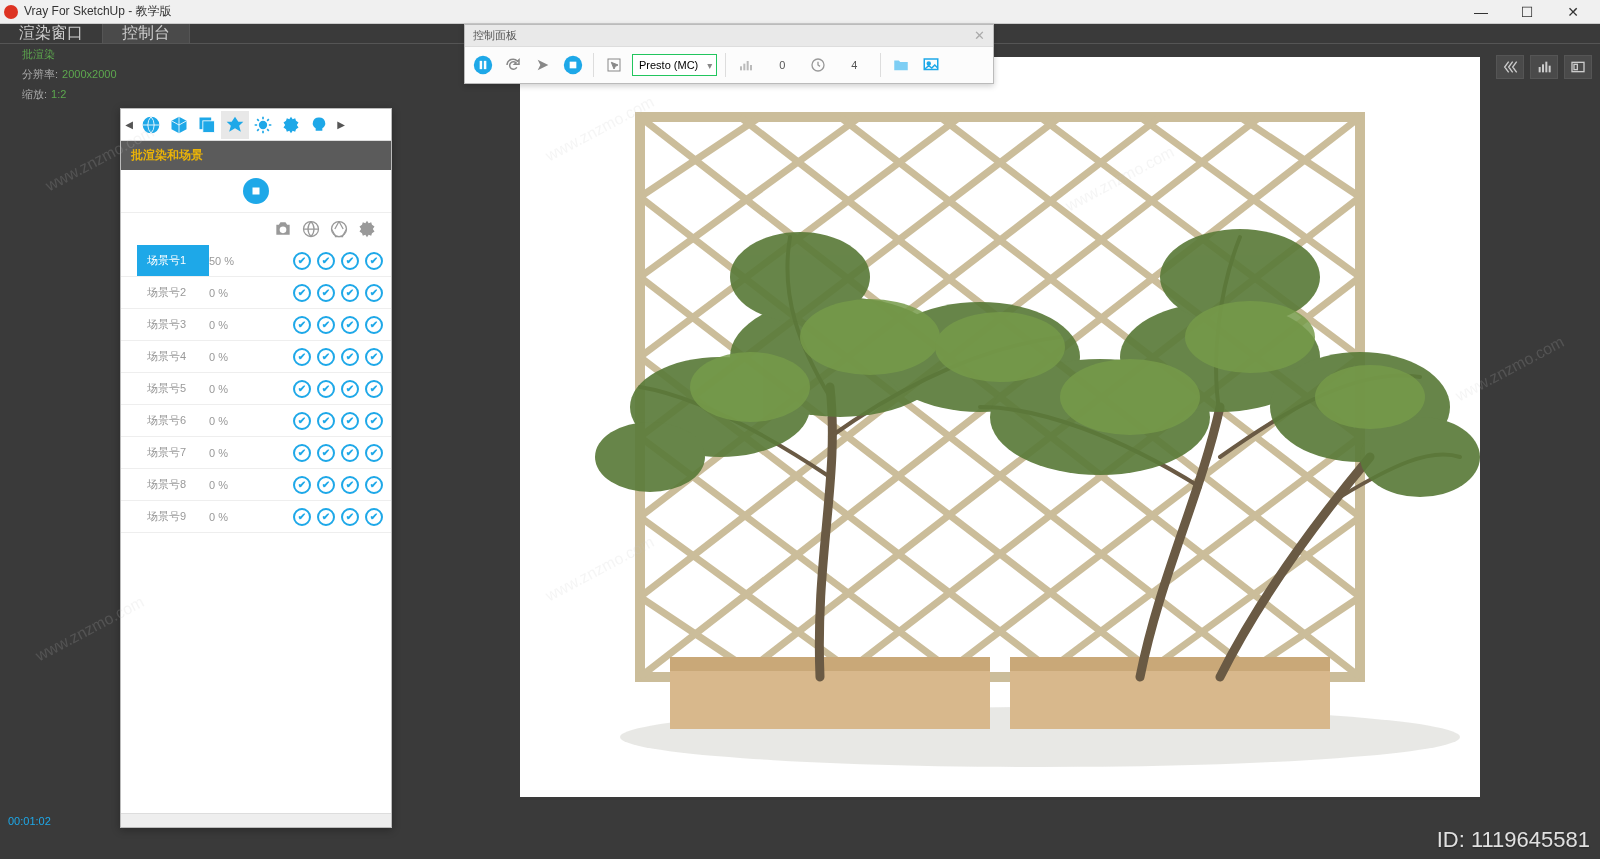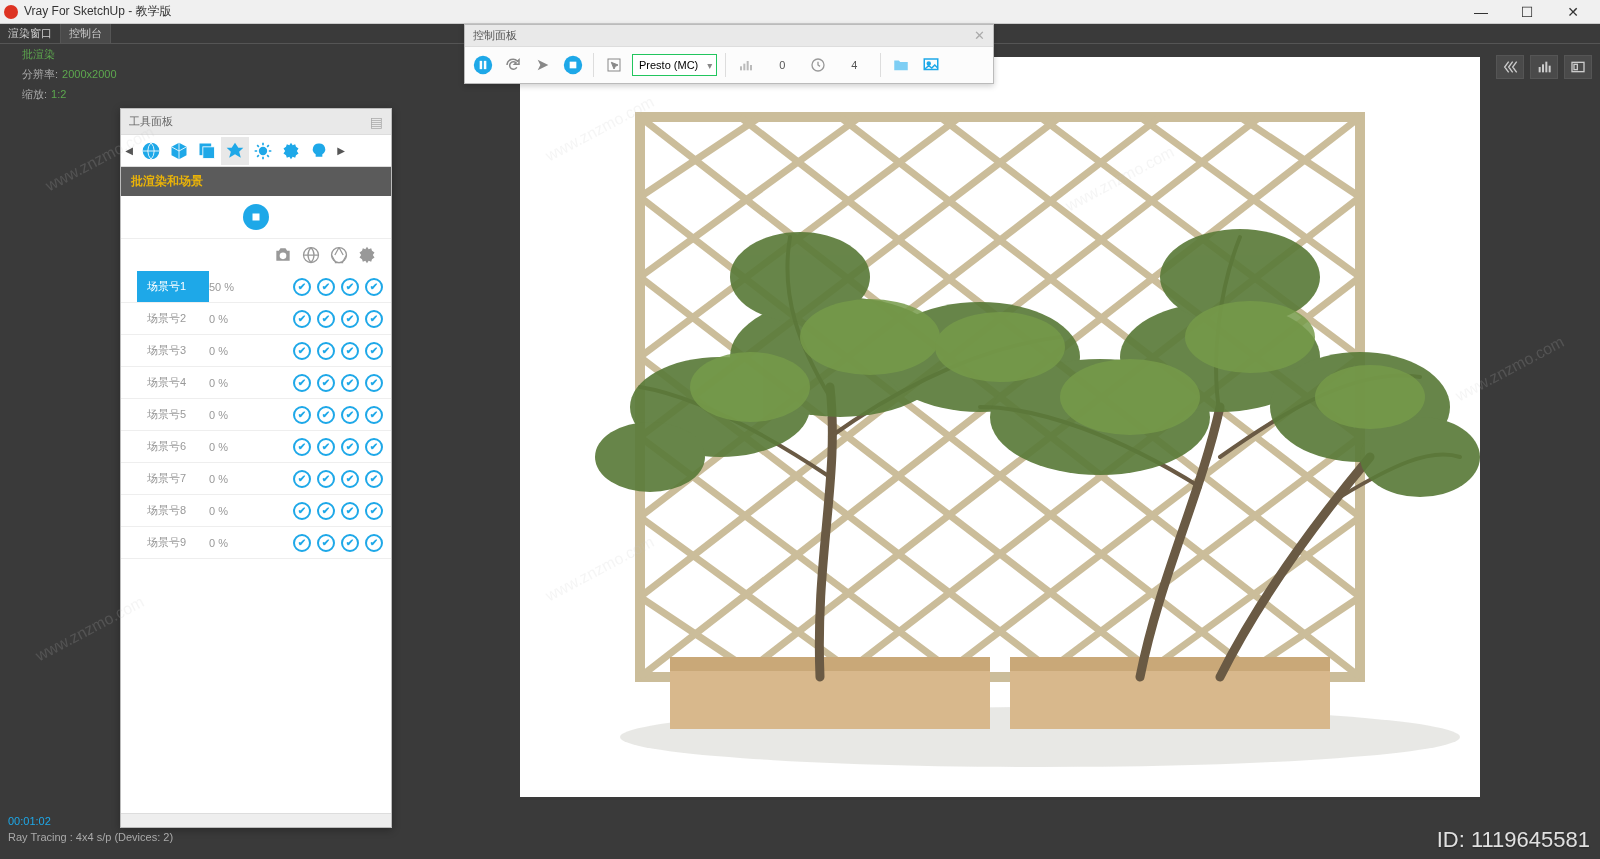--- a/index.html
+++ b/index.html
@@ -5,21 +5,21 @@
 * { margin: 0; padding: 0; box-sizing: border-box; font-family: "Microsoft YaHei", Arial, sans-serif; }
 body { width: 1600px; height: 859px; background: #3a3a3a; overflow: hidden; position: relative; }
 
 .titlebar { height: 24px; background: #f0f0f0; display: flex; align-items: center; padding: 0 4px; border-bottom: 1px solid #ccc; }
 .titlebar-icon { width: 14px; height: 14px; background: #d32; border-radius: 50%; margin-right: 6px; }
 .titlebar-text { font-size: 12px; color: #333; flex: 1; }
 .titlebar-btns { display: flex; gap: 0; }
 .titlebar-btn { width: 46px; height: 24px; display: flex; align-items: center; justify-content: center; font-size: 14px; color: #333; cursor: pointer; }
 
 .menubar { height: 20px; background: #3a3a3a; display: flex; align-items: stretch; border-bottom: 1px solid #555; }
-.menu-tab { padding: 2px 8px; font-size: 11px; color: #ccc; background: #4a4a4a; border-right: 1px solid #555; display: flex; align-items: center; cursor: pointer; }
+.menu-tab { padding: 2px 19px; font-size: 16px; color: #ccc; background: #4a4a4a; border-right: 1px solid #555; display: flex; align-items: center; cursor: pointer; }
 .menu-tab.active { background: #3a3a3a; }
 
 .info-strip { padding: 2px 22px; font-size: 11px; color: #5da84e; line-height: 16px; }
 .info-label { color: #aaa; margin-right: 4px; }
 
 .main { position: absolute; top: 44px; left: 0; right: 0; bottom: 50px; display: flex; }
 .left-margin { width: 120px; }
 .panel-area { width: 280px; position: relative; padding-top: 64px; }
 
 .tool-panel { background: #f5f5f5; border: 1px solid #bbb; width: 272px; height: 720px; display: flex; flex-direction: column; box-shadow: 0 2px 8px rgba(0,0,0,0.3); }
@@ -186,24 +186,20 @@
         <rect x="3" y="5" width="18" height="14"></rect>
         <rect x="6" y="8" width="5" height="8"></rect>
       </svg>
     </div>
 </div>
 
 <div class="main">
   <div class="left-margin"></div>
   <div class="panel-area">
     <div class="tool-panel">
-      <div class="tp-header">
-        <span>工具面板</span>
-        <span class="close">▤</span>
-      </div>
       <div class="tp-tabs">
         <div class="tp-arrow">◀</div>
         <div class="tp-tab">
             <svg viewBox="0 0 24 24" fill="#1ea8e8">
               <circle cx="12" cy="12" r="10"></circle>
               <path d="M2 12h20M12 2a15 15 0 0 1 0 20M12 2a15 15 0 0 0 0 20" stroke="#fff" fill="none"></path>
             </svg>
           </div>
         <div class="tp-tab">
             <svg viewBox="0 0 24 24" fill="#1ea8e8">
@@ -445,21 +441,20 @@
           <ellipse cx="730" cy="280" rx="65" ry="36"></ellipse>
           <ellipse cx="850" cy="340" rx="55" ry="32"></ellipse>
         </g>
       </svg>
     </div>
   </div>
 </div>
 
 <div class="status">
   <div>00:01:02</div>
-  <div class="gray">Ray Tracing : 4x4 s/p (Devices: 2)</div>
 </div>
 
 <div class="wm-corner">
   <div class="id">ID: 1119645581</div>
 </div>
 <div class="wm-diag" style="top:150px;left:40px">www.znzmo.com</div>
 <div class="wm-diag" style="top:620px;left:30px">www.znzmo.com</div>
 <div class="wm-diag" style="top:120px;left:540px">www.znzmo.com</div>
 <div class="wm-diag" style="top:560px;left:540px">www.znzmo.com</div>
 <div class="wm-diag" style="top:170px;left:1060px">www.znzmo.com</div>

